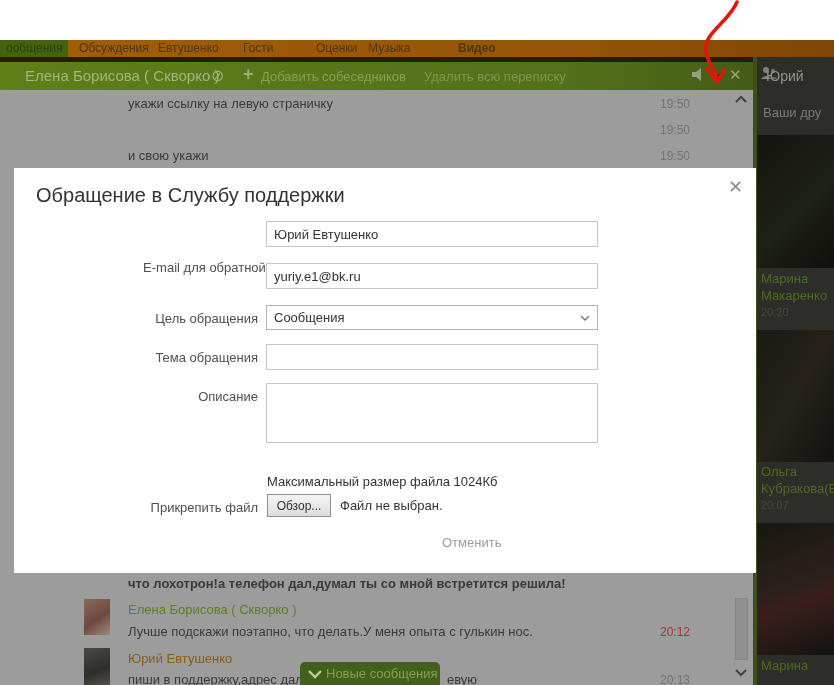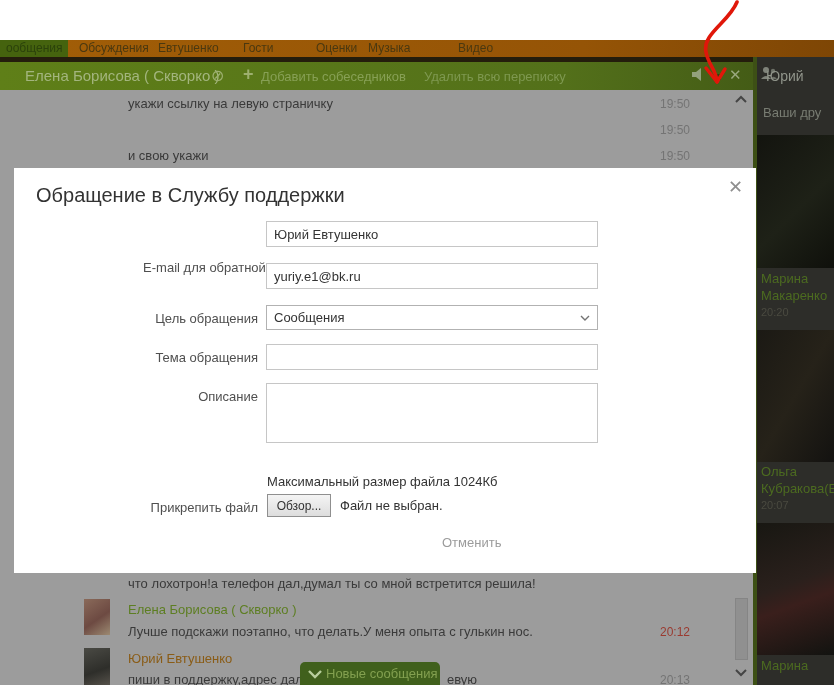--- a/index.html
+++ b/index.html
@@ -93,21 +93,21 @@
 </head>
 <body>
 
 <div class="tabbar">
   <span class="tab active" style="left:0;">ообщения</span>
   <span class="tab" style="left:73px;">Обсуждения</span>
   <span class="tab" style="left:152px;">Евтушенко</span>
   <span class="tab" style="left:237px;">Гости</span>
   <span class="tab" style="left:310px;">Оценки</span>
   <span class="tab" style="left:362px;text-align:center;">Музыка</span>
-  <span class="tab" style="left:452px;">Видео</span>
+  <span class="tab" style="left:452px;font-weight:bold;">Видео</span>
 </div>
 <div class="darkstrip"></div>
 
 <div class="convbar">
   <span class="conv-title">Елена Борисова ( Скворко )</span>
   <span class="conv-block">⊘</span>
   <span class="conv-plus">+</span>
   <span class="conv-add">Добавить собеседников</span>
   <span class="conv-del">Удалить всю переписку</span>
 </div>
@@ -118,21 +118,21 @@
 <span class="conv-close">✕</span>
 
 <div class="chat">
   <span class="msg-line" style="top:6px;">укажи ссылку на левую страничку</span>
   <span class="msg-time" style="top:7px;">19:50</span>
   <span class="msg-time" style="top:33px;">19:50</span>
   <span class="msg-line" style="top:58px;">и свою укажи</span>
   <span class="msg-time" style="top:59px;">19:50</span>
 </div>
 
-<span class="msg-line" style="top:576px; z-index:5;">что лохотрон!а телефон дал,думал ты со мной встретится решила!</span>
+<span class="msg-line" style="top:576px; z-index:5;font-weight:bold;">что лохотрон!а телефон дал,думал ты со мной встретится решила!</span>
 
 <div class="avatar elena"></div>
 <span class="author-green" style="top:602px;">Елена Борисова ( Скворко )</span>
 <span class="msg-line" style="top:624px;">Лучше подскажи поэтапно, что делать.У меня опыта с гулькин нос.</span>
 <span class="msg-time red" style="top:625px;">20:12</span>
 
 <div class="avatar yuri"></div>
 <span class="author-orange" style="top:651px;">Юрий Евтушенко</span>
 <span class="msg-line" style="top:672px;">пиши в поддержку,адрес дал.у</span>
 <span class="msg-line" style="top:672px; left:447px;">евую</span>

